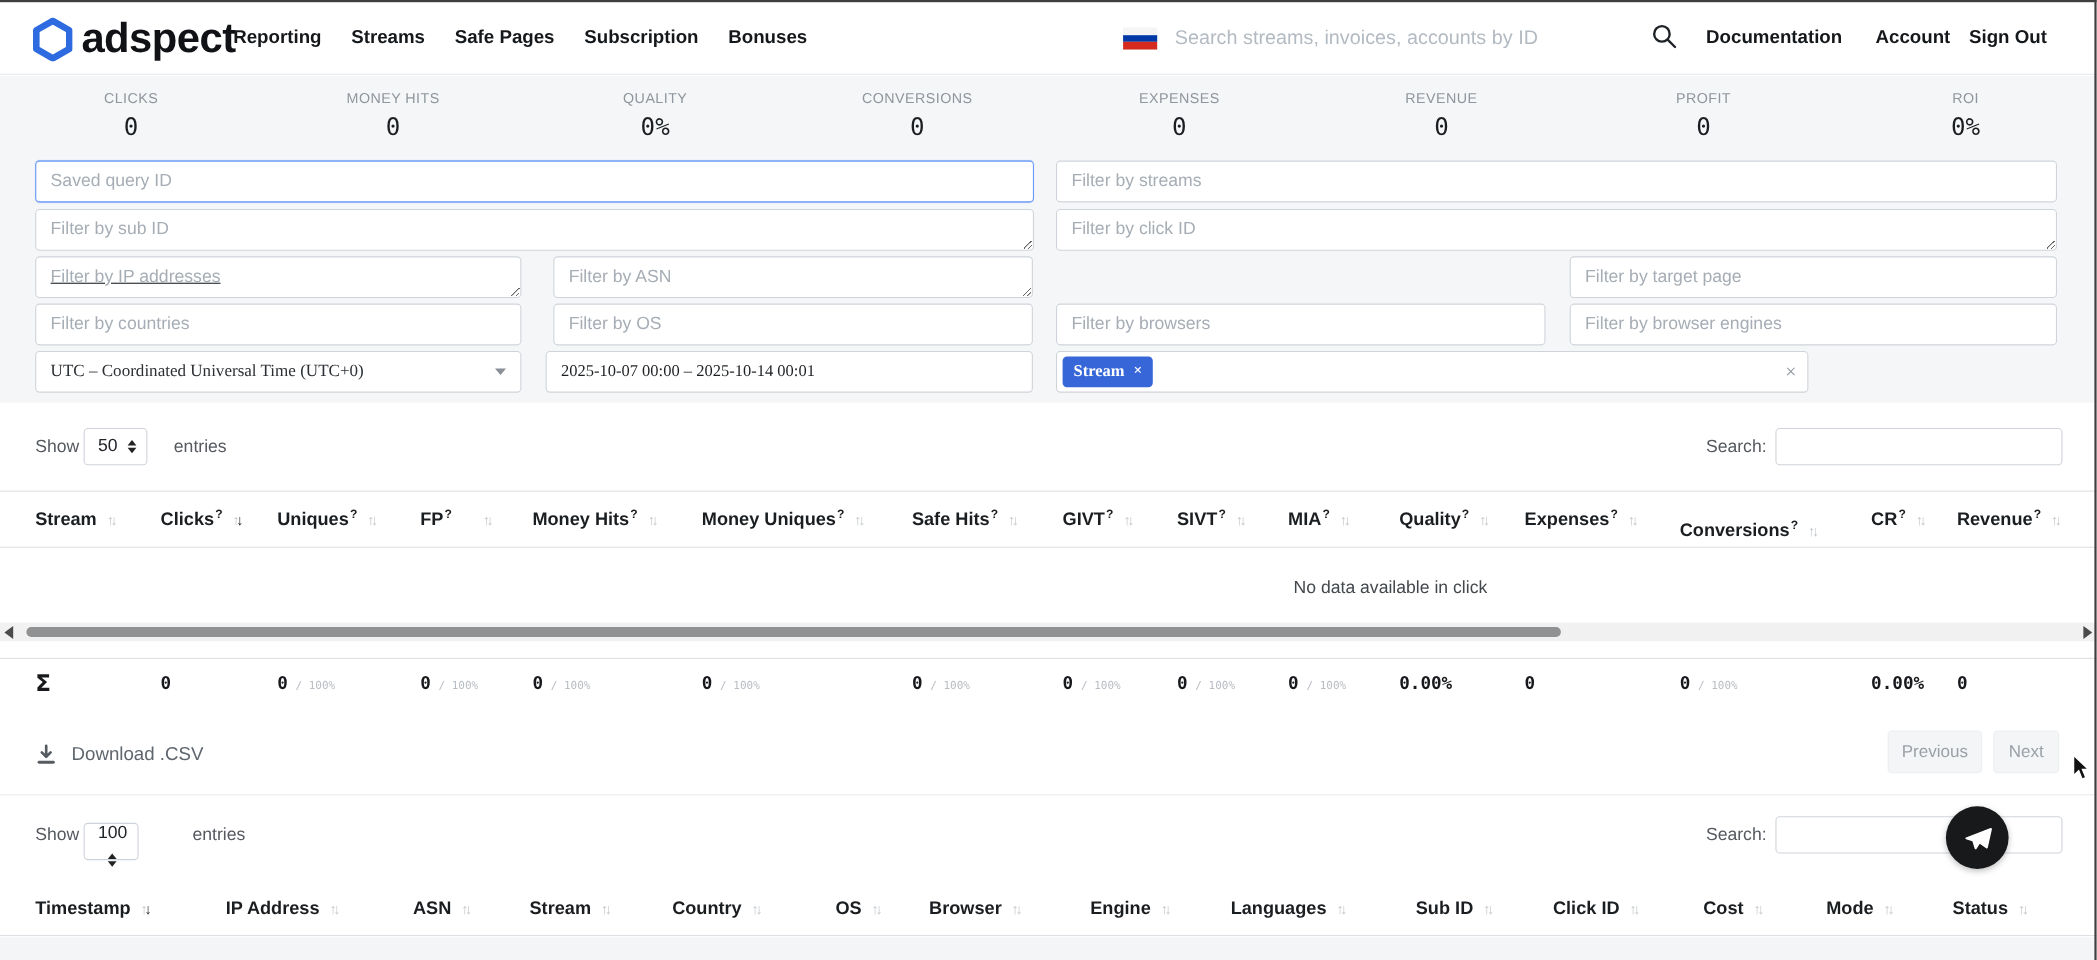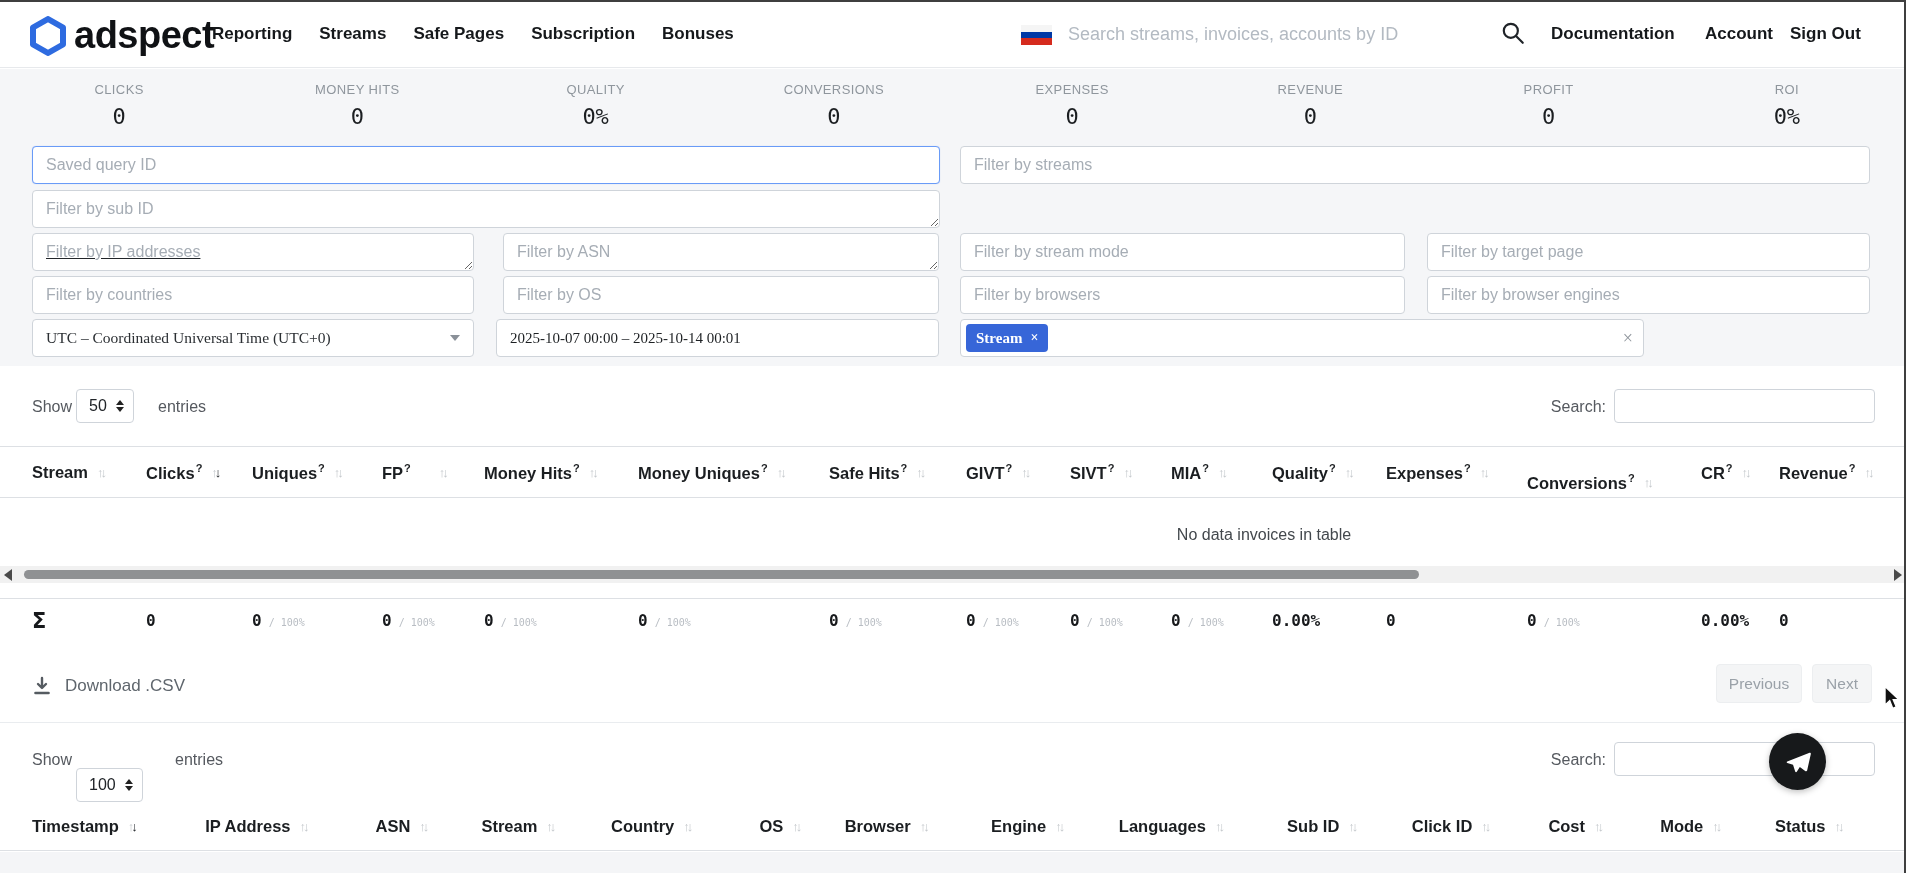--- a/index.html
+++ b/index.html
@@ -110,21 +110,21 @@
   #download-csv { position:absolute; left:32px; top:676px; display:flex; align-items:center; gap:13px;
     font-size:17px; color:#5f666d; cursor:pointer; }
   .pg-btn { position:absolute; top:664px; height:39px; border-radius:4px; background:#f4f5f6; border:1px solid #eceef0;
     color:#9aa1a8; font-size:15.5px; display:flex; align-items:center; justify-content:center; cursor:pointer; }
   #pg-prev { left:1716px; width:86px; } #pg-next { left:1812px; width:60px; }
 
   #section-divider { position:absolute; top:722px; left:0; width:1906px; border-top:1px solid #e9ecef; }
 
   
   #t2-show-label { left:32px; top:751px; } #t2-entries-label { left:175px; top:751px; }
-  #t2-len { left:76px; top:768px; }
+  #t2-len { left:76px; top:748px;flex-direction:column; }
   #t2-search-label { top:751px; left:1546px; width:60px; text-align:right; }
   #t2-search { left:1614px; top:742px; }
   #t2-head { top:802px; height:49px; border-top:none; }
   #t2-strip { position:absolute; top:852px; left:0; width:1906px; height:21px; background:#f4f5f7; }
 
   #tg-btn { position:absolute; left:1769px; top:733px; width:57px; height:57px; border-radius:50%;
     background:#17191b; display:flex; align-items:center; justify-content:center; cursor:pointer; z-index:20;
     box-shadow:0 2px 6px rgba(0,0,0,.25); }
 
   #cursor { position:absolute; left:1883px; top:686px; z-index:70; }
@@ -197,23 +197,23 @@
     <div class="stat">
       <div class="stat-label">ROI</div>
       <div class="stat-value">0%</div>
     </div>
   </div>
 
 <div id="filters">
   <input class="fi r1" id="f-saved" placeholder="Saved query ID" style="">
   <input class="fi r1" id="f-streams" placeholder="Filter by streams" style="">
   <textarea class="fi r2" id="f-subid" rows="1" placeholder="Filter by sub ID" style=""></textarea>
+  <textarea class="fi r2" id="f-clickid" rows="1" placeholder="Filter by click ID" style=""></textarea>
   <textarea class="fi r3" id="f-ip" rows="1" placeholder="Filter by IP addresses" style=""></textarea>
   <textarea class="fi r3" id="f-asn" rows="1" placeholder="Filter by ASN" style=""></textarea>
-  <input class="fi r3" id="f-mode" placeholder="Filter by stream mode" style="">
   <input class="fi r3" id="f-target" placeholder="Filter by target page" style="">
   <input class="fi r4" id="f-countries" placeholder="Filter by countries" style="">
   <input class="fi r4" id="f-os" placeholder="Filter by OS" style="">
   <input class="fi r4" id="f-browsers" placeholder="Filter by browsers" style="">
   <input class="fi r4" id="f-engines" placeholder="Filter by browser engines" style="">
 
   <div class="fi r5" id="tz-select">
     <span class="tz-text">UTC – Coordinated Universal Time (UTC+0)</span>
     <span class="caret-down"></span>
   </div>
@@ -346,21 +346,21 @@
       </span>
     </div>
     <div class="hcell" style="width: 95px; flex: 0 1 auto;">
       <span class="col-label">Revenue<sup>?</sup></span>
       <span class="sort-icon">
         <span class="arr">↑</span>
         <span class="arr">↓</span>
       </span>
     </div>
   </div>
-<div id="t1-empty">No data invoices in table</div>
+<div id="t1-empty">No data available in click</div>
 
 <div id="hscroll">
   <div class="hs-btn" id="hs-left">
       <span class="tri-l"></span>
     </div>
   <div id="hs-thumb"></div>
   <div class="hs-btn" id="hs-right">
       <span class="tri-r"></span>
     </div>
 </div>

